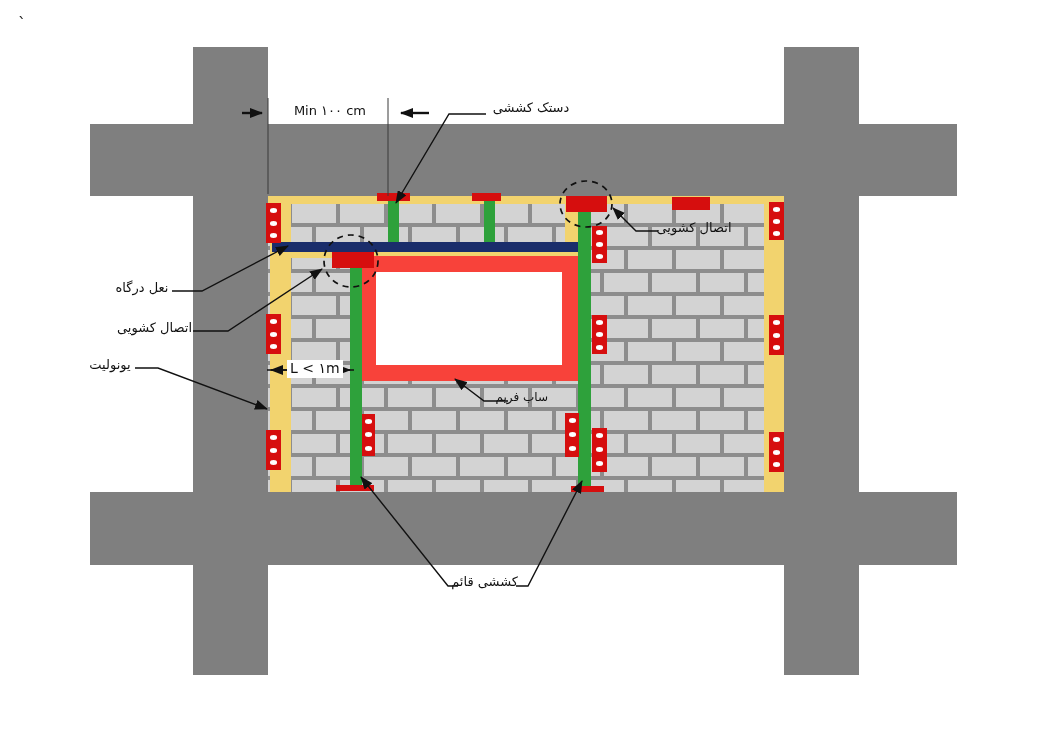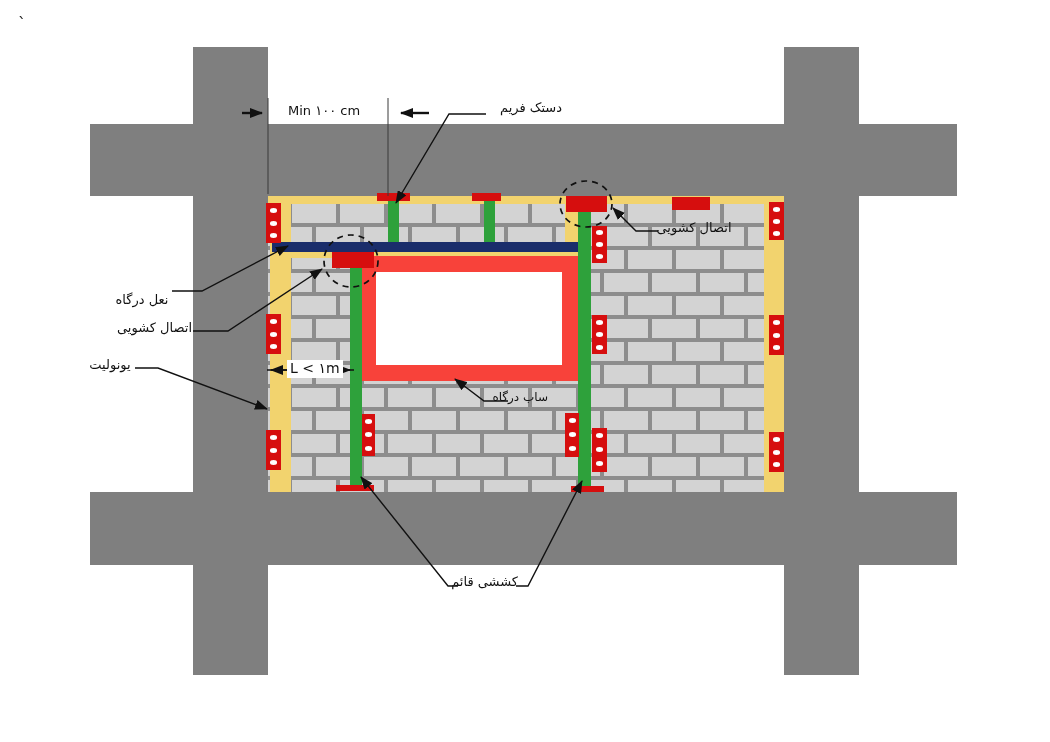--- a/index.html
+++ b/index.html
@@ -287,23 +287,23 @@
       <polyline points="172,291 202,291 288,246" fill="none" stroke="#111111" stroke-width="1.4" marker-end="url(#ah)"></polyline>
       <polyline points="193,331 228,331 322,269" fill="none" stroke="#111111" stroke-width="1.4" marker-end="url(#ah)"></polyline>
       <polyline points="135,368 158,368 267,409" fill="none" stroke="#111111" stroke-width="1.4" marker-end="url(#ah)"></polyline>
       <polyline points="508,401 484,401 455,379" fill="none" stroke="#111111" stroke-width="1.4" marker-end="url(#ah)"></polyline>
       <polyline points="458,586 448,586 361,477" fill="none" stroke="#111111" stroke-width="1.4" marker-end="url(#ah)"></polyline>
       <polyline points="516,586 528,586 582,481" fill="none" stroke="#111111" stroke-width="1.4" marker-end="url(#ah)"></polyline>
       <ellipse cx="351" cy="261" rx="27" ry="26" fill="none" stroke="#111111" stroke-width="1.7" stroke-dasharray="6 5"></ellipse>
       <ellipse cx="586" cy="204" rx="26" ry="23" fill="none" stroke="#111111" stroke-width="1.7" stroke-dasharray="6 5"></ellipse>
     </svg>
 
-  <div class="lbl" style="left:288px;top:103px;width:78px;text-align:left;">Min ۱۰۰ cm</div>
-  <div class="lbl rtl" style="left:484px;top:100px;width:94px;text-align:center;">دستک فریم</div>
+  <div class="lbl" style="left:288px;top:103px;width:78px;text-align:right;">Min ۱۰۰ cm</div>
+  <div class="lbl rtl" style="left:484px;top:100px;width:94px;text-align:center;">دستک کششی</div>
   <div class="lbl rtl" style="left:656px;top:220px;width:76px;text-align:center;">اتصال کشویی</div>
-  <div class="lbl rtl" style="left:112px;top:292px;width:60px;text-align:center;">نعل درگاه</div>
+  <div class="lbl rtl" style="left:112px;top:280px;width:60px;text-align:center;">نعل درگاه</div>
   <div class="lbl rtl" style="left:120px;top:320px;width:72px;text-align:center;">اتصال کشویی</div>
   <div class="lbl rtl" style="left:86px;top:357px;width:48px;text-align:center;">یونولیت</div>
-  <div class="lbl rtl" style="left:504px;top:390px;width:44px;text-align:center;font-size:12px;">ساب درگاه</div>
+  <div class="lbl rtl" style="left:504px;top:390px;width:44px;text-align:center;font-size:12px;">ساب فریم</div>
   <div class="lbl rtl" style="left:456px;top:574px;width:62px;text-align:center;">کششی قائم</div>
   <div class="lbl lbl-dimwin" style="left:287px;top:360px;">L &lt; ۱m</div>
 
 </div>
 
 </body></html>

